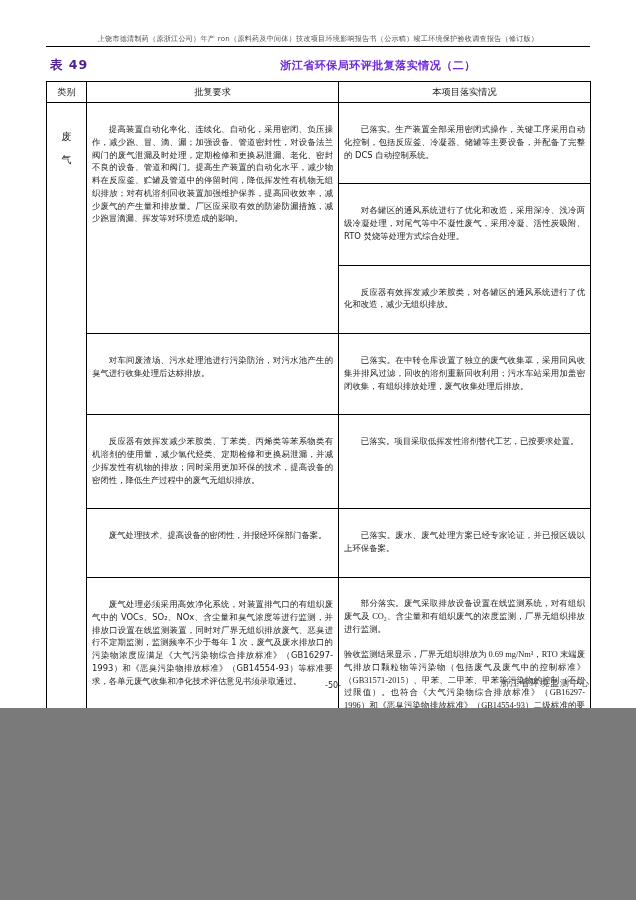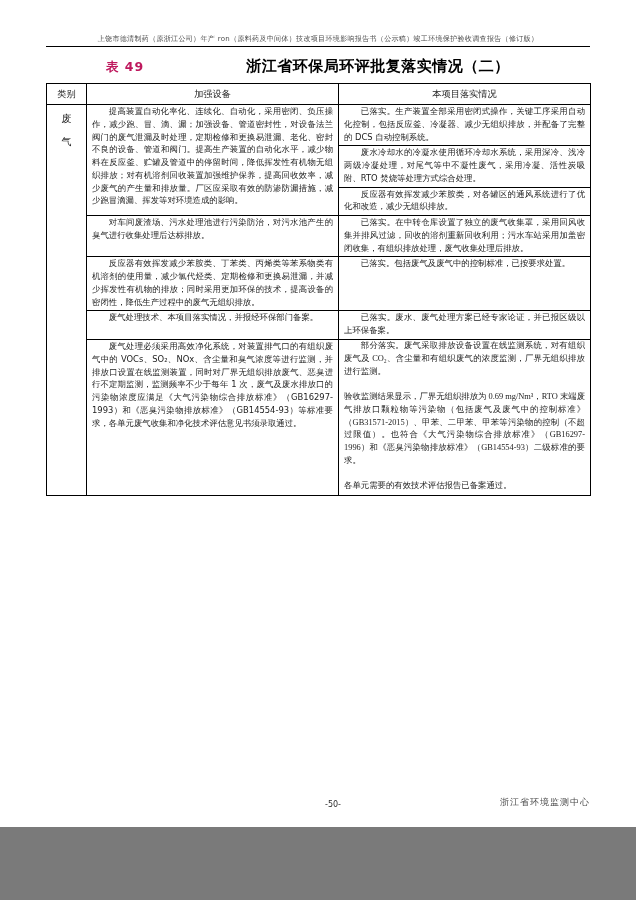--- a/index.html
+++ b/index.html
@@ -8,21 +8,21 @@
     background: #7a7a7a;
   }
   body {
     width: 636px;
     height: 900px;
     font-family: "DejaVu Sans", "Liberation Sans", sans-serif;
   }
   .page {
     position: relative;
     width: 636px;
-    height: 827px;
+    height: 708px;
     background: #ffffff;
     box-sizing: border-box;
     overflow: hidden;
   }
   .page-inner {
     position: absolute;
     left: 46px;
     top: 34px;
     width: 544px;
     height: 830px;
@@ -43,48 +43,48 @@
   }
   .title-row {
     display: flex;
     align-items: baseline;
     justify-content: flex-start;
     margin-bottom: 7px;
     padding: 0 4px;
   }
   .table-num {
     font-size: 12.5px;
-    color: #be185d;
+    color: #4c1d95;
     font-weight: bold;
     letter-spacing: 1px;
     width: 150px;
-    text-align: center;
+    text-align: left;
     flex: none;
   }
   .title-main {
-    font-size: 15px;
-    color: #000000;
+    font-size: 11px;
+    color: #6d28d9;
     font-weight: bold;
     letter-spacing: 0.5px;
     flex: 1;
     text-align: center;
     margin-left: -30px;
   }
   table.doc {
     width: 100%;
     border-collapse: collapse;
     table-layout: fixed;
     font-size: 8.4px;
     color: #1c1c1c;
     border-radius: 24px;
   }
   table.doc th, table.doc td {
     border: 1px solid #000;
     vertical-align: top;
-    padding: 0 5px;
+    padding: 20px 5px;
     line-height: 1.52;
   }
   table.doc th {
     text-align: center;
     font-weight: normal;
     font-size: 9.2px;
     padding: 3px 4px;
     vertical-align: middle;
   }
   col.c-cat { width: 40px; }
@@ -149,65 +149,65 @@
 
     <table class="doc">
       <colgroup>
         <col class="c-cat">
         <col class="c-req">
         <col class="c-impl">
       </colgroup>
       <thead>
         <tr>
           <th>类别</th>
-          <th>加强设备</th>
+          <th>批复要求</th>
           <th>本项目落实情况</th>
         </tr>
       </thead>
       <tbody>
         <tr>
           <td class="cat" rowspan="7">
             <span class="vtext">废 气</span>
           </td>
           <td rowspan="3">
             <p class="p">提高装置自动化率化、连续化、自动化，采用密闭、负压操作，减少跑、冒、滴、漏；加强设备、管道密封性，对设备法兰阀门的废气泄漏及时处理，定期检修和更换易泄漏、老化、密封不良的设备、管道和阀门。提高生产装置的自动化水平，减少物料在反应釜、贮罐及管道中的停留时间，降低挥发性有机物无组织排放；对有机溶剂回收装置加强维护保养，提高回收效率，减少废气的产生量和排放量。厂区应采取有效的防渗防漏措施，减少跑冒滴漏、挥发等对环境造成的影响。</p>
           </td>
           <td>
-            <p class="p">已落实。生产装置全部采用密闭式操作，关键工序采用自动化控制，包括反应釜、冷凝器、减少无组织排放，并配备了完整的 DCS 自动控制系统。</p>
-          </td>
-        </tr>
-        <tr>
-          <td>
-            <p class="p">废水冷却水的冷凝水使用循环冷却水系统，采用深冷、浅冷两级冷凝处理，对尾气等中不凝性废气，采用冷凝、活性炭吸附、RTO 焚烧等处理方式综合处理。</p>
+            <p class="p">已落实。生产装置全部采用密闭式操作，关键工序采用自动化控制，包括反应釜、冷凝器、储罐等主要设备，并配备了完整的 DCS 自动控制系统。</p>
+          </td>
+        </tr>
+        <tr>
+          <td>
+            <p class="p">对各罐区的通风系统进行了优化和改造，采用深冷、浅冷两级冷凝处理，对尾气等中不凝性废气，采用冷凝、活性炭吸附、RTO 焚烧等处理方式综合处理。</p>
           </td>
         </tr>
         <tr>
           <td>
             <p class="p">反应器有效挥发减少苯胺类，对各罐区的通风系统进行了优化和改造，减少无组织排放。</p>
           </td>
         </tr>
         <tr>
           <td>
             <p class="p">对车间废渣场、污水处理池进行污染防治，对污水池产生的臭气进行收集处理后达标排放。</p>
           </td>
           <td>
             <p class="p">已落实。在中转仓库设置了独立的废气收集罩，采用回风收集并排风过滤，回收的溶剂重新回收利用；污水车站采用加盖密闭收集，有组织排放处理，废气收集处理后排放。</p>
           </td>
         </tr>
         <tr>
           <td>
             <p class="p">反应器有效挥发减少苯胺类、丁苯类、丙烯类等苯系物类有机溶剂的使用量，减少氯代烃类、定期检修和更换易泄漏，并减少挥发性有机物的排放；同时采用更加环保的技术，提高设备的密闭性，降低生产过程中的废气无组织排放。</p>
           </td>
           <td>
-            <p class="p">已落实。包括废气及废气中的控制标准，已按要求处置。</p>
-          </td>
-        </tr>
-        <tr>
-          <td>
-            <p class="p">废气处理技术、本项目落实情况，并报经环保部门备案。</p>
+            <p class="p">已落实。项目采取低挥发性溶剂替代工艺，已按要求处置。</p>
+          </td>
+        </tr>
+        <tr>
+          <td>
+            <p class="p">废气处理技术、提高设备的密闭性，并报经环保部门备案。</p>
           </td>
           <td>
             <p class="p">已落实。废水、废气处理方案已经专家论证，并已报区级以上环保备案。</p>
           </td>
         </tr>
         <tr>
           <td>
             <p class="p">废气处理必须采用高效净化系统，对装置排气口的有组织废气中的 VOCs、SO₂、NOx、含尘量和臭气浓度等进行监测，并排放口设置在线监测装置，同时对厂界无组织排放废气、恶臭进行不定期监测，监测频率不少于每年 1 次，废气及废水排放口的污染物浓度应满足《大气污染物综合排放标准》（GB16297-1993）和《恶臭污染物排放标准》（GB14554-93）等标准要求，各单元废气收集和净化技术评估意见书须录取通过。</p>
           </td>
           <td>

